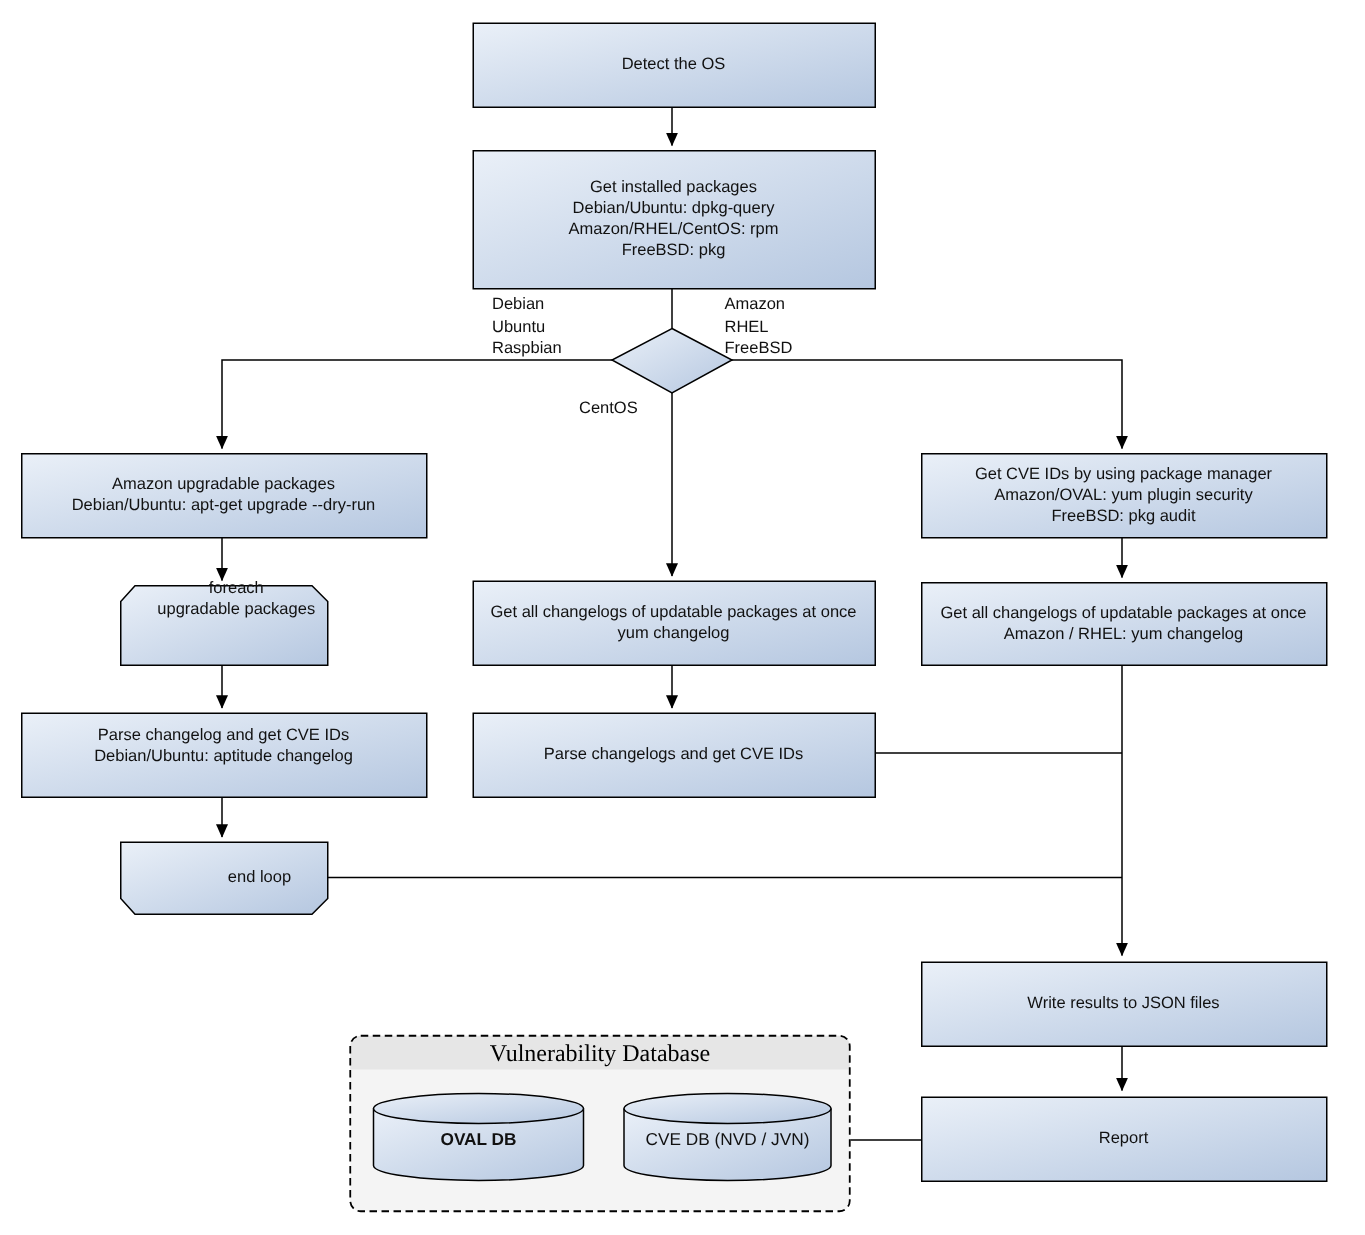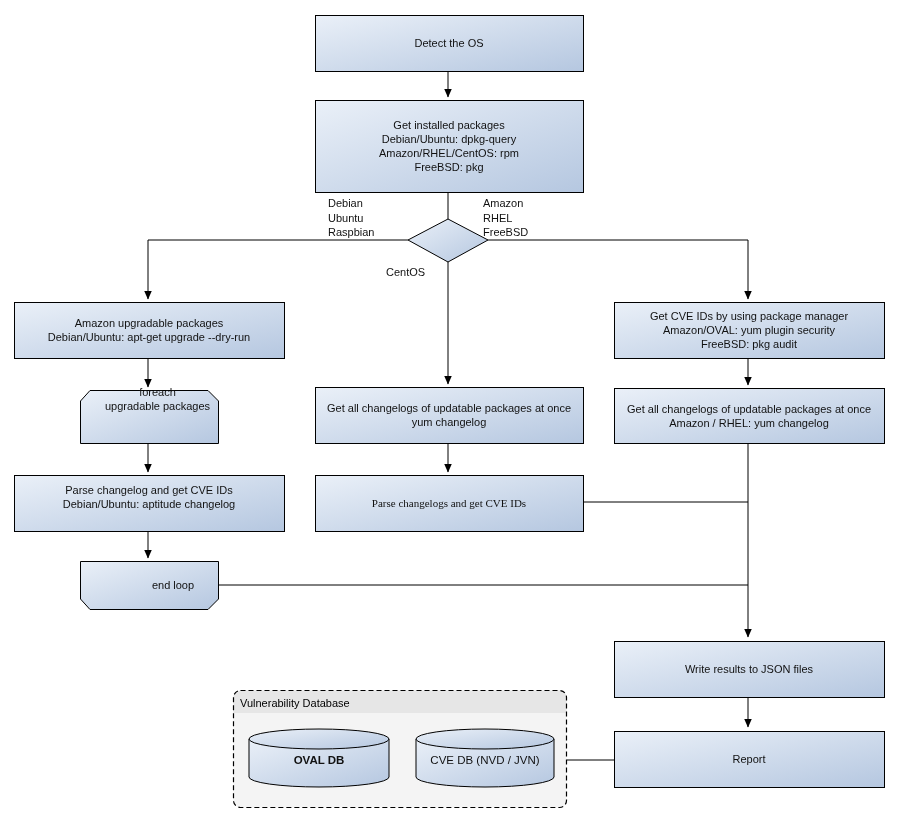--- a/index.html
+++ b/index.html
@@ -25,22 +25,22 @@
     text-align:center;white-space:pre-line;
     font-size:11px;line-height:14px;color:#111;
   }
   .edge-label{
     position:absolute;
     white-space:pre-line;
     font-size:11px;line-height:14.5px;color:#111;
   }
   .db-title{
     position:absolute;
-    text-align:left;white-space:pre;
-    font-size:11px;line-height:20px;color:#000;
+    text-align:center;white-space:pre;
+    font-size:16px;line-height:20px;color:#000;font-family:Liberation Serif, serif;
   }
   .connector{stroke:var(--connector,#000);stroke-width:1;fill:none;}
   .node-shape{stroke:var(--outline,#000);stroke-width:1;fill:url(#gradBox);}
   .stop-a{stop-color:var(--node-gradient-start,#eaf0f8);}
   .stop-b{stop-color:var(--node-gradient-end,#b5c7e0);}
 </style>
 </head>
 <body>
 
 <svg id="canvas" width="910" height="823" viewBox="0 0 910 823">
@@ -129,21 +129,21 @@
 upgradable  packages</div>
 
 <div class="label" style="left:14px;top:475px;width:270px;height:44px;">Parse changelog and get  CVE IDs
 Debian/Ubuntu: aptitude changelog</div>
 
 <div class="label" style="left:80px;top:561px;width:138px;height:48px;padding-left:24px;">end loop</div>
 
 <div class="label" style="left:313px;top:387px;width:272px;height:56px;">Get all changelogs of updatable packages at once
 yum changelog</div>
 
-<div class="label" style="left:315px;top:475px;width:268px;height:56px;font-family:Liberation Serif, serif;">Parse changelogs and get CVE IDs</div>
+<div class="label" style="left:315px;top:475px;width:268px;height:56px;">Parse changelogs and get CVE IDs</div>
 
 <div class="label" style="left:614px;top:302px;width:270px;height:56px;">Get CVE IDs by using package manager
 Amazon/OVAL: yum plugin security
 FreeBSD: pkg audit</div>
 
 <div class="label" style="left:612px;top:388px;width:274px;height:55px;">Get all changelogs of updatable packages at once
 Amazon / RHEL: yum changelog</div>
 
 <div class="label" style="left:614px;top:641px;width:270px;height:56px;">Write results to JSON files</div>
 

